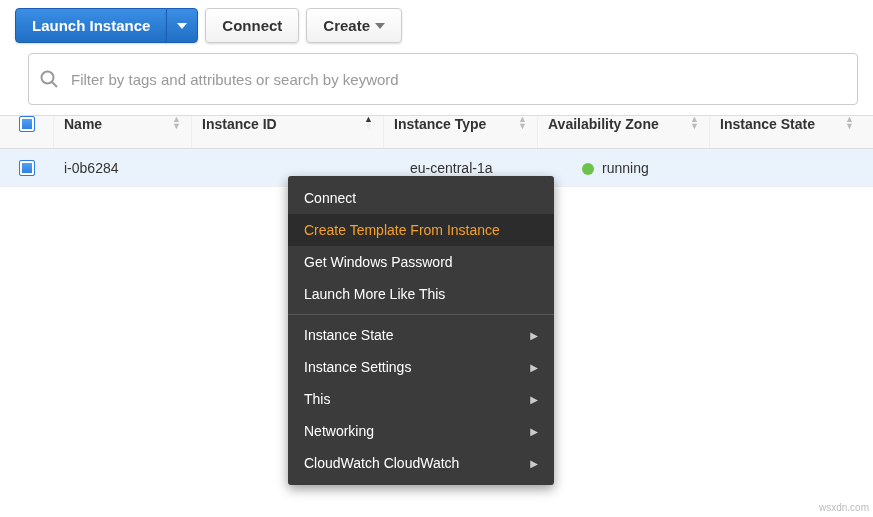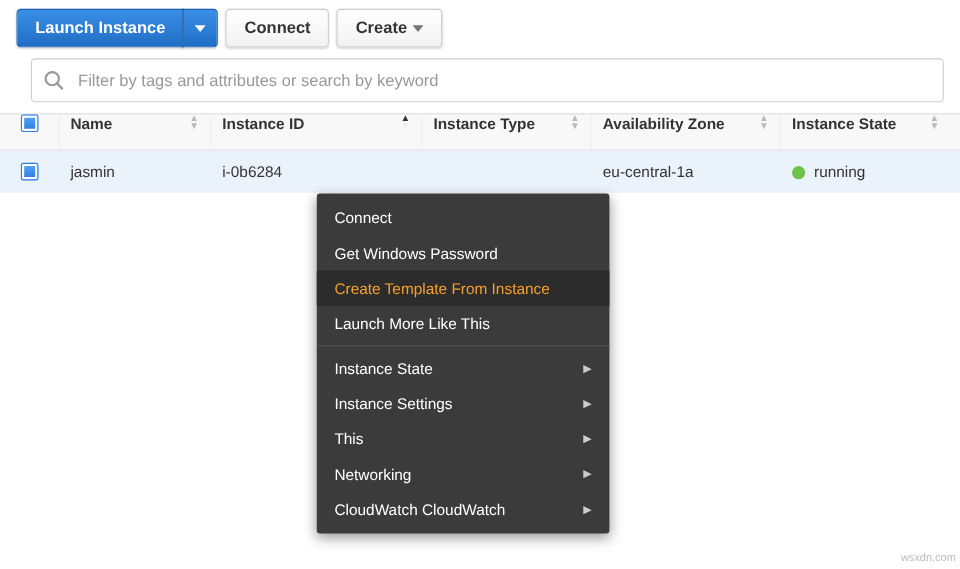--- a/index.html
+++ b/index.html
@@ -43,21 +43,21 @@
   .btn-group .right { border-top-left-radius:0; border-bottom-left-radius:0; margin-left:-1px; padding:8px 10px;}
   .caret {
     display:inline-block;width:0;height:0;border-left:5px solid transparent;border-right:5px solid transparent;border-top:6px solid #fff;
   }
   .caret-dark { border-top-color:#777; margin-left:5px;}
   .filter-wrap {
     padding: 0 15px 10px 28px;
   }
   .filter {
     display:flex;align-items:center;
-    border:1px solid #ccc;border-radius:4px;padding:6px 10px;height:40px;background:#fff;
+    border:1px solid #ccc;border-radius:4px;padding:6px 10px;height:52px;background:#fff;
   }
   .filter svg{flex:0 0 auto;margin-right:10px;fill:none;stroke:#999;}
   .filter input{flex:1;border:none;outline:none;font-size:15px;color:#333;}
   .filter input::placeholder{color:#999;}
   .table-head{
     display:flex;align-items:center;border-top:1px solid #ddd;border-bottom:1px solid #ddd;background:#f8f8f8;height:34px;font-size:14px;color:#333;font-weight:bold;
   }
   .th{display:flex;padding:0 10px;position:relative;border-right:1px solid #eee;height:100%;justify-content:space-between;}
   .th:last-child{border-right:none;}
   .th .sort{font-size:9px;color:#bbb;margin-left:6px;display:flex;flex-direction:column;line-height:7px;}
@@ -152,40 +152,39 @@
         <span>▲</span>
         <span>▼</span>
       </span>
   </div>
 </div>
 
 <div class="table-row">
   <div class="td col-check" style="display:flex;justify-content:center">
     <div class="checkbox"></div>
   </div>
-  <div class="td col-name">jasmin</div>
   <div class="td col-id">i-0b6284</div>
   <div class="td col-type"></div>
   <div class="td col-az">eu-central-1a</div>
   <div class="td col-state">
     <span class="status-dot"></span><span>running</span>
   </div>
 </div>
 
 <div class="context-menu">
   <div class="cm-item">
       <span>Connect</span>
     </div>
-  <div class="cm-item">
-      <span>Get Windows Password</span>
-    </div>
   <div class="cm-item highlight">
       <span>Create Template From Instance</span>
     </div>
   <div class="cm-item">
+      <span>Get Windows Password</span>
+    </div>
+  <div class="cm-item">
       <span>Launch More Like This</span>
     </div>
   <div class="cm-sep"></div>
   <div class="cm-item">
       <span>Instance State</span>
       <span class="submenu-caret">▶</span>
     </div>
   <div class="cm-item">
       <span>Instance Settings</span>
       <span class="submenu-caret">▶</span>

